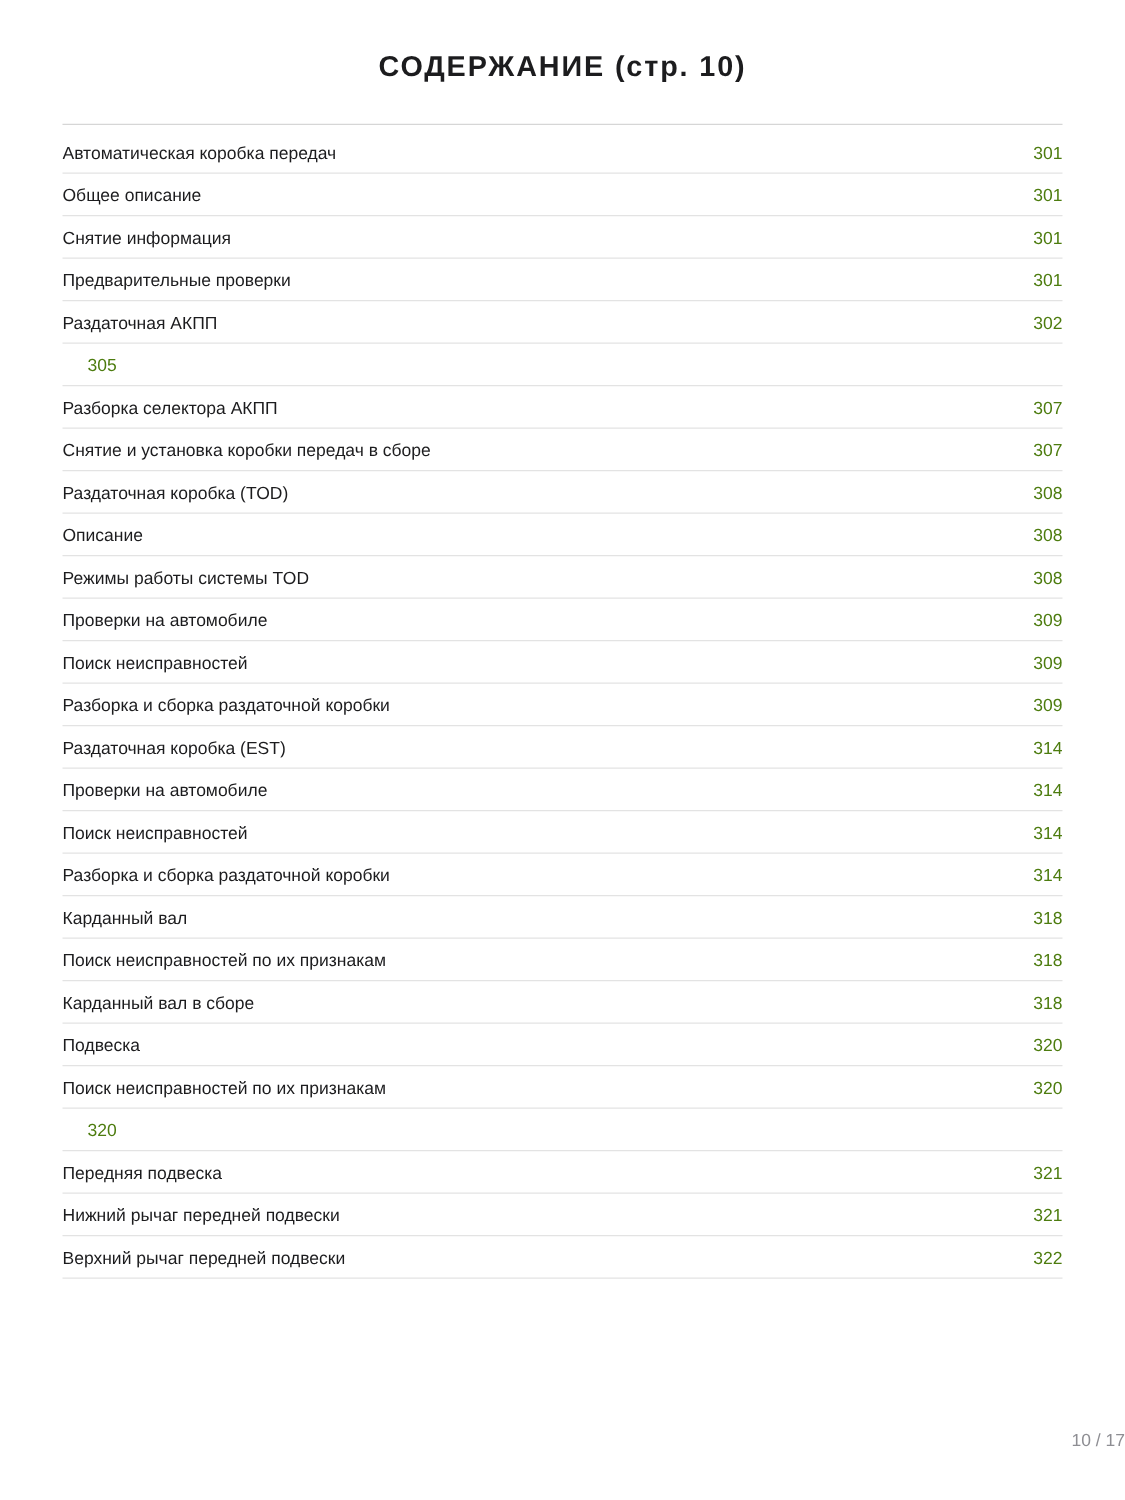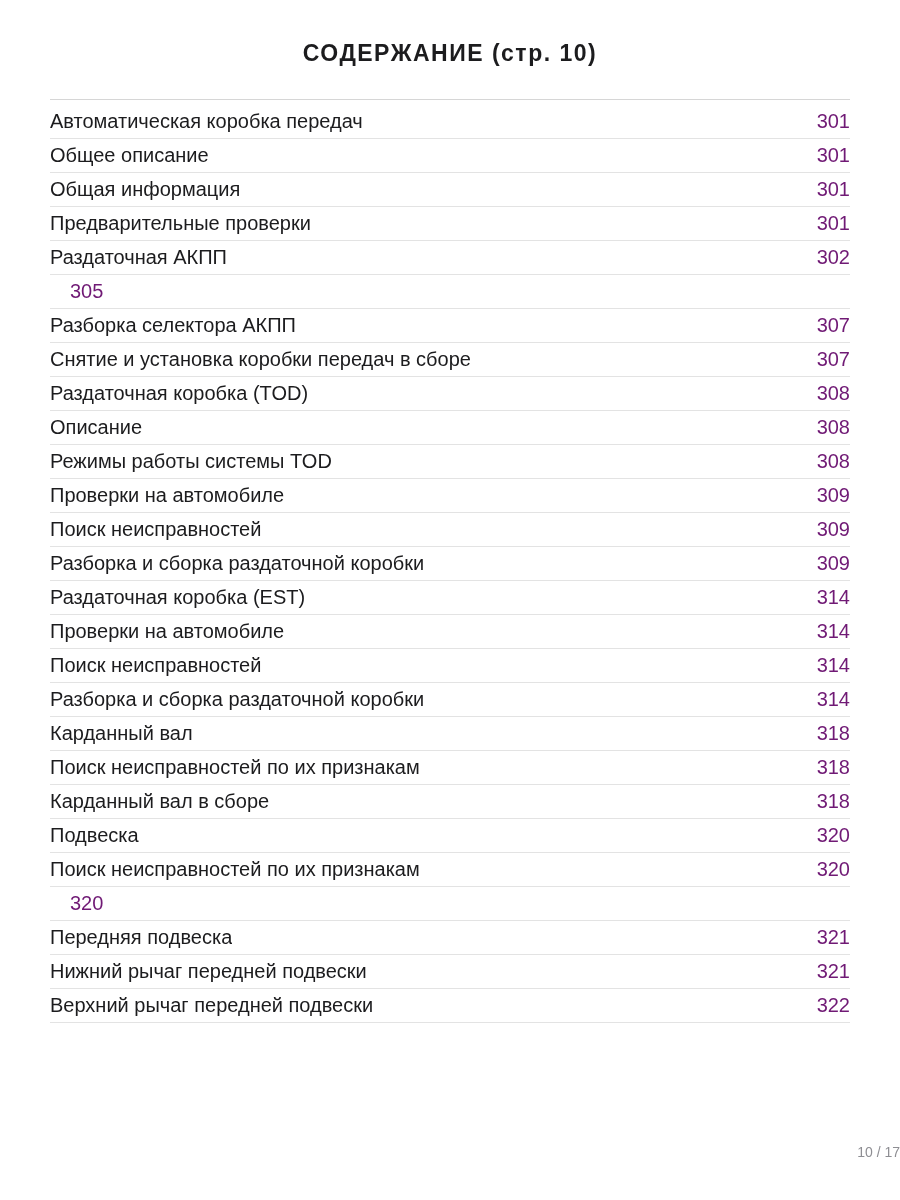--- a/index.html
+++ b/index.html
@@ -32,29 +32,29 @@
   }
   .toc-list {
     margin-top: 5px;
   }
   .toc-row {
     display: flex;
     justify-content: space-between;
     align-items: center;
     height: 34px;
     border-bottom: 1px solid #e3e3e3;
-    font-size: 20px;
+    font-size: 14px;
   }
   .toc-label {
     color: #1c1c1e;
     white-space: nowrap;
     overflow: hidden;
   }
   .toc-page {
-    color: #701a75;
+    color: #4d7c0f;
     padding-left: 20px;
   }
   .page-footer {
     position: absolute;
     left: 0;
     right: 0;
     bottom: 40px;
     text-align: right;
     font-size: 14px;
     color: #8e8e93;
@@ -69,21 +69,21 @@
   <div class="toc-list" id="toc-list">
       <div class="toc-row">
         <span class="toc-label">Автоматическая коробка передач</span>
         <span class="toc-page">301</span>
       </div>
       <div class="toc-row">
         <span class="toc-label">Общее описание</span>
         <span class="toc-page">301</span>
       </div>
       <div class="toc-row">
-        <span class="toc-label">Общая информация</span>
+        <span class="toc-label">Снятие информация</span>
         <span class="toc-page">301</span>
       </div>
       <div class="toc-row">
         <span class="toc-label">Предварительные проверки</span>
         <span class="toc-page">301</span>
       </div>
       <div class="toc-row">
         <span class="toc-label">Раздаточная АКПП</span>
         <span class="toc-page">302</span>
       </div>

